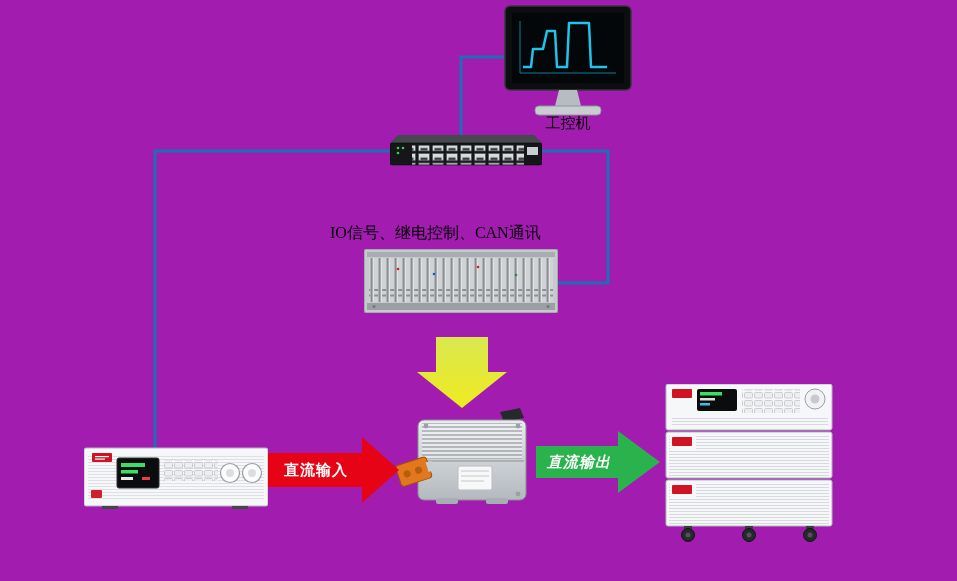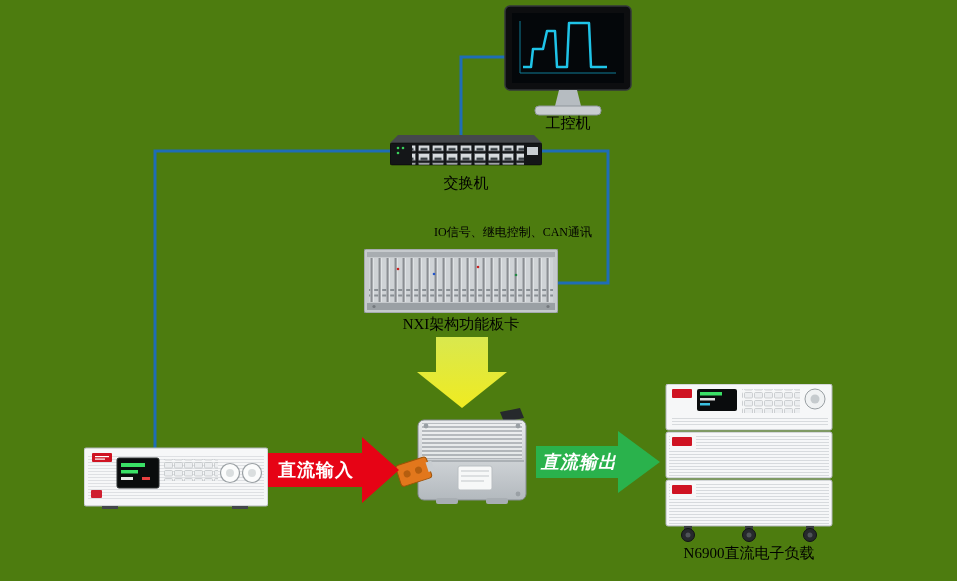--- a/index.html
+++ b/index.html
@@ -1,24 +1,24 @@
 <!DOCTYPE html>
 <html style="--connection_line: #1f6db6; --arrow_red: #e60315; --arrow_green: #2ab24c; --arrow_yellow_start: #d9e84e; --arrow_yellow_end: #efeb21; --screen_trace: #1fc4e8; --brand_red: #cf1322;"><head>
 <meta charset="utf-8">
 <style>
   html,body{margin:0;padding:0;background:#fff;}
-  .canvas{position:relative;width:957px;height:581px;background:#4d7c0f;overflow:hidden;
+  .canvas{position:relative;width:957px;height:581px;background:#a21caf;overflow:hidden;
           font-family:"Liberation Serif", serif;color:#000;}
   .layer{position:absolute;left:0;top:0;width:957px;height:581px;pointer-events:none;}
   .connections{z-index:1;}
   .device{position:absolute;z-index:2;}
   .arrows{z-index:4;}
   .node-label{position:absolute;z-index:3;text-align:center;font-size:15px;line-height:18px;color:#000;}
-  .caption{position:absolute;z-index:3;text-align:right;font-size:12px;line-height:17px;color:#000;}
-  .arrow-label{position:absolute;z-index:5;text-align:center;font-size:18px;line-height:22px;
+  .caption{position:absolute;z-index:3;text-align:left;font-size:16px;line-height:17px;color:#000;}
+  .arrow-label{position:absolute;z-index:5;text-align:center;font-size:15px;line-height:22px;
                font-weight:bold;color:#ffffff;font-family:"DejaVu Sans", sans-serif;letter-spacing:1px;}
   .connections polyline{fill:none;stroke:var(--connection_line,#1f6db6);stroke-width:3;}
   .dev-monitor{left:503px;top:5px;}
   .dev-switch{left:390px;top:134px;}
   .dev-rack{left:364px;top:249px;}
   .dev-dut{left:396px;top:408px;}
   .dev-psu{left:84px;top:446px;}
   .dev-load{left:664px;top:384px;}
   .lbl-pc{left:503px;top:114px;width:130px;}
   .lbl-switch{left:390px;top:174px;width:152px;}
@@ -62,21 +62,20 @@
       </defs>
       <path d="M8,1 H144 L152,9 H0 Z" fill="#45484c"></path>
       <rect x="0" y="9" width="152" height="22" rx="2" fill="#141618" stroke="#000000" stroke-width="0.5"></rect>
       <circle cx="8" cy="14" r="1.3" fill="#39d05a"></circle>
       <circle cx="13" cy="14" r="1.3" fill="#39d05a"></circle>
       <circle cx="8" cy="19" r="1.3" fill="#39d05a"></circle>
       <rect x="22" y="11.5" width="112" height="19" fill="url(#swPorts)"></rect>
       <rect x="137" y="13" width="11" height="8" fill="#c9ced2"></rect>
     </svg>
   </div>
-  <div class="node-label lbl-switch">交换机</div>
 
   <div class="caption lbl-io">IO信号、继电控制、CAN通讯</div>
   <div class="device dev-rack">
     <svg width="194" height="64" viewBox="0 0 194 64">
       <defs>
         <pattern id="rkCard" width="8" height="44" patternUnits="userSpaceOnUse">
           <rect x="0" y="0" width="8" height="44" fill="#696e73"></rect>
           <rect x="0.6" y="0" width="6.8" height="44" fill="#cfd3d6"></rect>
           <line x1="1.2" y1="0" x2="1.2" y2="44" stroke="#eef0f1" stroke-width="0.8"></line>
           <line x1="7" y1="0" x2="7" y2="44" stroke="#7c8186" stroke-width="0.8"></line>
@@ -89,21 +88,20 @@
       <rect x="3" y="54" width="188" height="7" fill="#9aa0a4"></rect>
       <rect x="5" y="9" width="184" height="44" fill="url(#rkCard)"></rect>
       <circle cx="34" cy="20" r="1.3" fill="#cc2222"></circle>
       <circle cx="70" cy="25" r="1.3" fill="#2255cc"></circle>
       <circle cx="114" cy="18" r="1.3" fill="#cc2222"></circle>
       <circle cx="152" cy="26" r="1.3" fill="#228844"></circle>
       <circle cx="10" cy="57.5" r="1.6" fill="#74797d"></circle>
       <circle cx="184" cy="57.5" r="1.6" fill="#74797d"></circle>
     </svg>
   </div>
-  <div class="node-label lbl-nxi">NXI架构功能板卡</div>
 
   <div class="device dev-dut">
     <svg width="140" height="100" viewBox="0 0 140 100">
       <defs>
         <linearGradient id="dutGrad" x1="0" y1="0" x2="0" y2="1">
           <stop offset="0" stop-color="#e9ebed"></stop>
             <stop offset="1" stop-color="#b3b9be"></stop>
         </linearGradient>
         <pattern id="dutFins" width="4" height="4" patternUnits="userSpaceOnUse">
           <line x1="0" y1="1" x2="4" y2="1" stroke="#f1f3f4" stroke-width="1.2"></line>
@@ -201,21 +199,20 @@
           <circle cx="24" cy="151" r="2.5" fill="#4e5357"></circle>
         <rect x="81" y="142" width="8" height="5" fill="#3a3e41"></rect>
           <circle cx="85" cy="151" r="6.5" fill="#26292c" stroke="#101214"></circle>
           <circle cx="85" cy="151" r="2.5" fill="#4e5357"></circle>
         <rect x="142" y="142" width="8" height="5" fill="#3a3e41"></rect>
           <circle cx="146" cy="151" r="6.5" fill="#26292c" stroke="#101214"></circle>
           <circle cx="146" cy="151" r="2.5" fill="#4e5357"></circle>
       </g>
     </svg>
   </div>
-  <div class="node-label lbl-load">N6900直流电子负载</div>
 
   <svg class="layer arrows" width="957" height="581" viewBox="0 0 957 581">
     <defs>
       <linearGradient id="ylGrad" x1="0" y1="0" x2="0" y2="1">
         <stop offset="0" style="stop-color:var(--arrow_yellow_start,#d9e84e)"></stop>
         <stop offset="1" style="stop-color:var(--arrow_yellow_end,#efeb21)"></stop>
       </linearGradient>
     </defs>
     <polygon points="436,337 488,337 488,372 507,372 462,408 417,372 436,372" fill="url(#ylGrad)"></polygon>
     <polygon points="268,453 362,453 362,437 399,470 362,503 362,487 268,487" style="fill:var(--arrow_red,#e60315)"></polygon>

